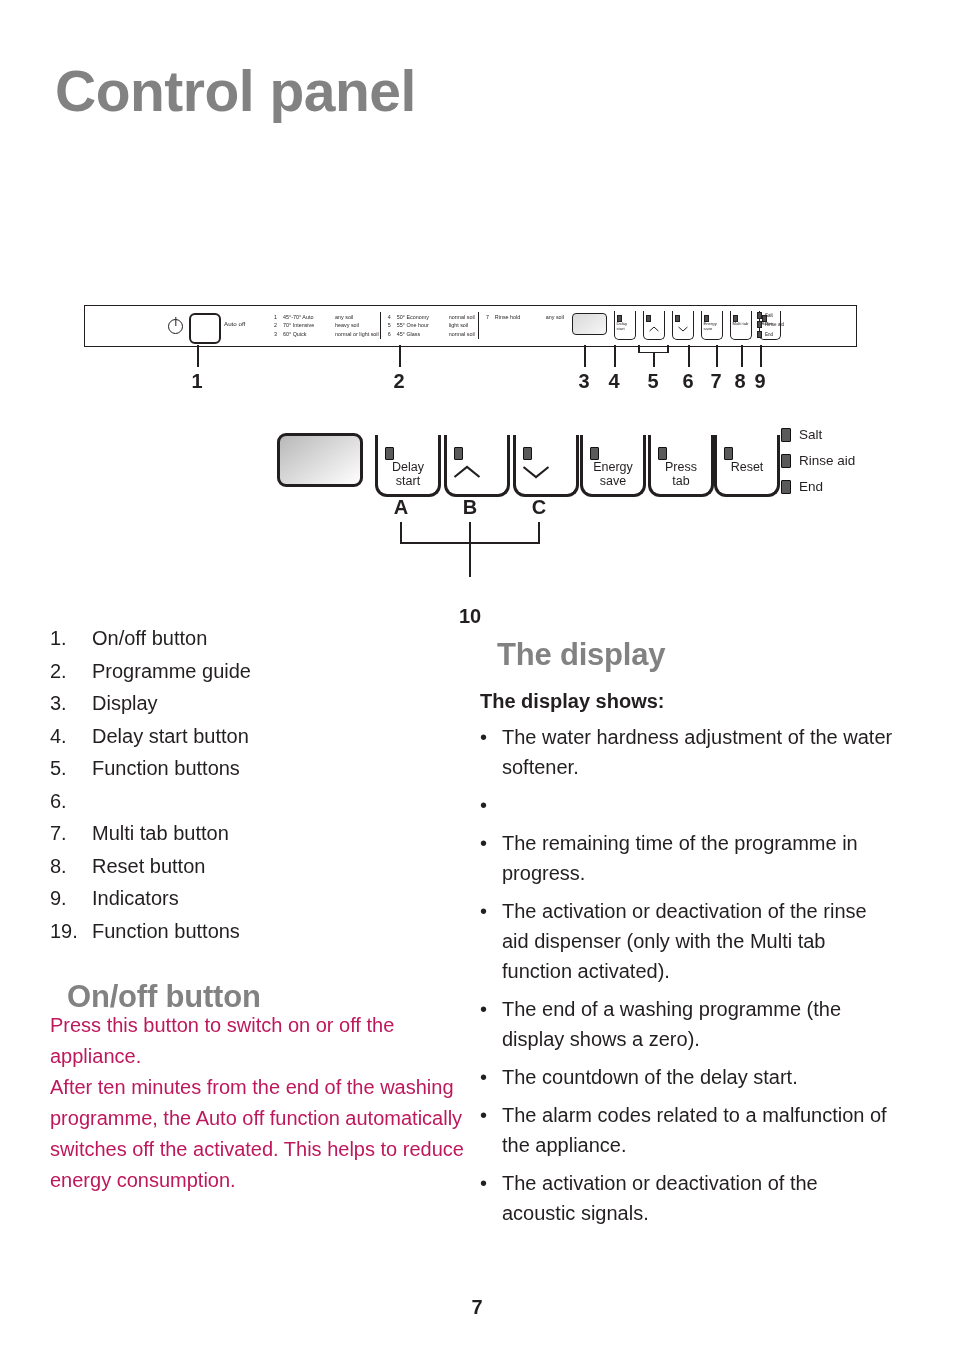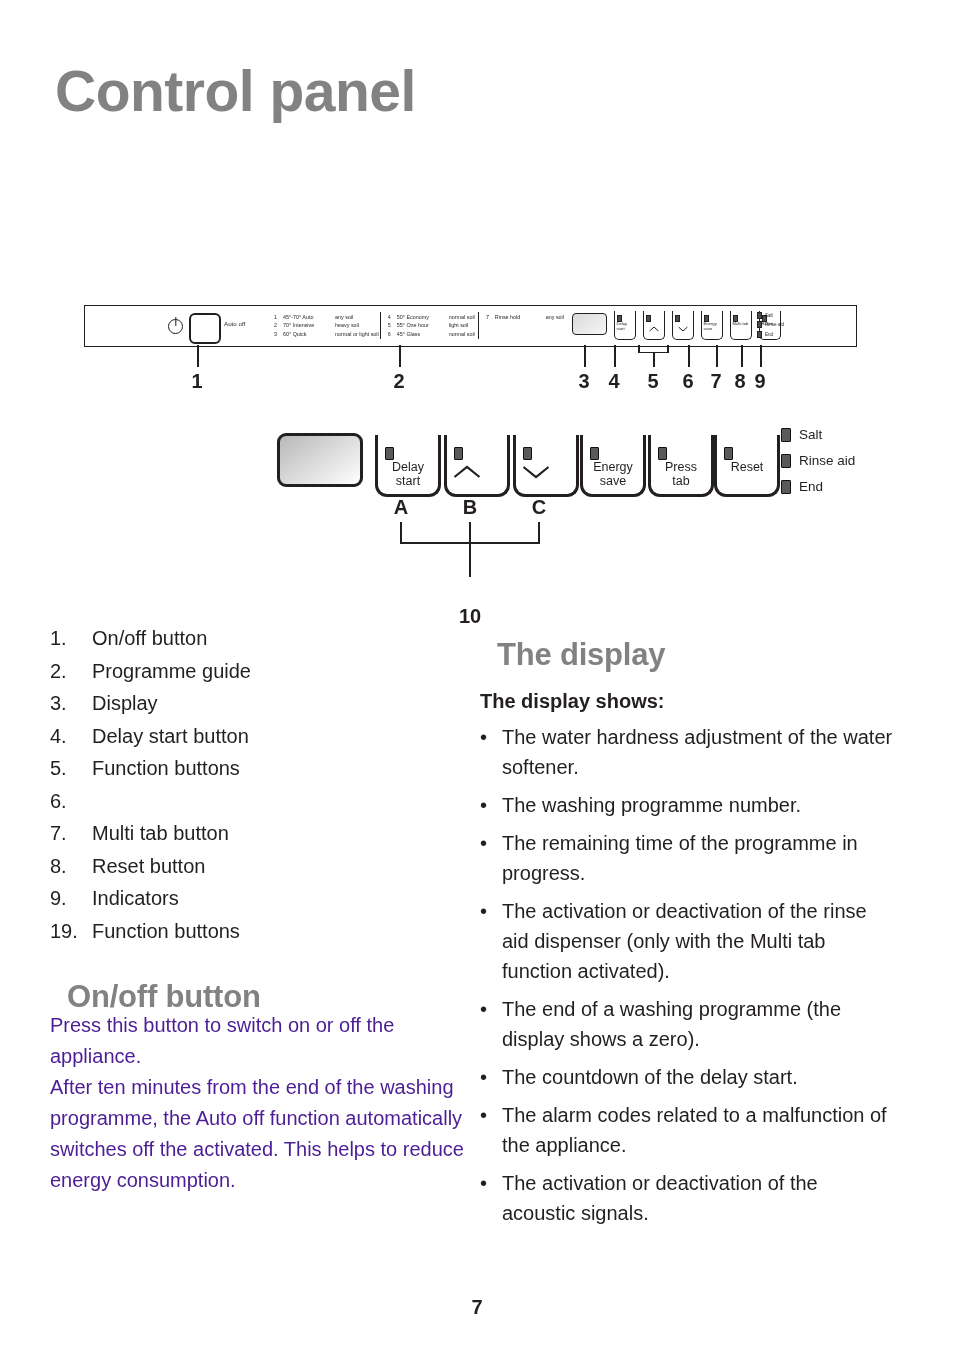--- a/index.html
+++ b/index.html
@@ -158,21 +158,21 @@
   }
   ol.num-list li .n{width:42px;flex:0 0 42px;}
 
   h2.sec{
     font-size:31px;font-weight:bold;color:#828282;
     margin:17px;letter-spacing:-0.2px;
   }
   .onoff-head{position:absolute;left:50px;top:962px;}
   .onoff-body{
     position:absolute;left:50px;top:1010px;width:420px;
-    font-size:20px;line-height:31px;color:#4c1d95;
+    font-size:20px;line-height:31px;color:#be185d;
   }
 
   .disp-head{margin-bottom:12px;}
   .disp-sub{font-size:20px;font-weight:bold;color:#231f20;margin:0 0 9px 0;}
   ul.bullets{margin:0;padding:0;list-style:none;}
   ul.bullets li{
     display:flex;font-size:20px;line-height:30px;color:#231f20;margin-bottom:8px;
   }
   ul.bullets li .b{width:22px;flex:0 0 22px;}
 
@@ -430,21 +430,20 @@
   <div class="col-right">
     <h2 class="sec disp-head">The display</h2>
     <p class="disp-sub">The display shows:</p>
     <ul class="bullets">
       <li>
           <span class="b">•</span>
           <span>The water hardness adjustment of the water softener.</span>
         </li>
       <li>
           <span class="b">•</span>
-          <span>The washing programme number.</span>
         </li>
       <li>
           <span class="b">•</span>
           <span>The remaining time of the programme in progress.</span>
         </li>
       <li>
           <span class="b">•</span>
           <span>The activation or deactivation of the rinse aid dispenser (only with the Multi tab function activated).</span>
         </li>
       <li>

